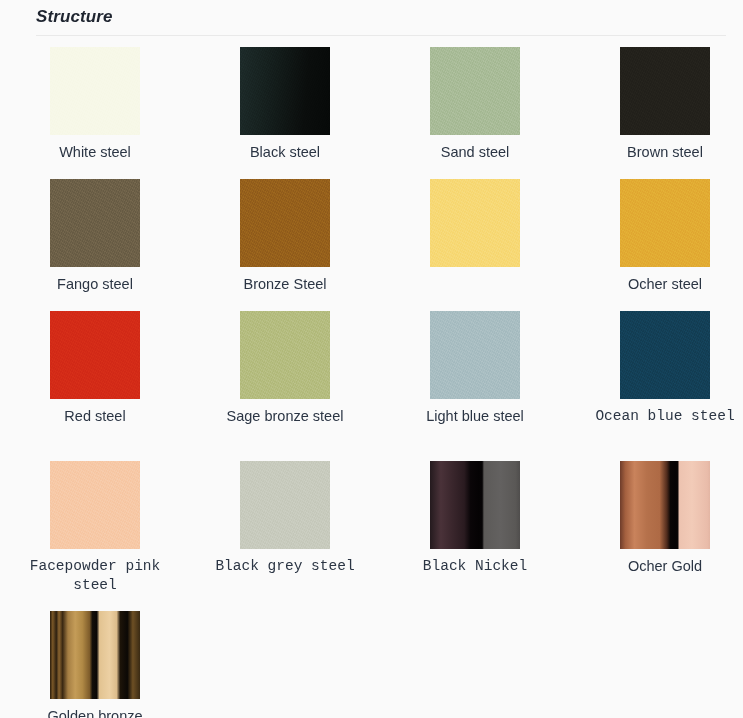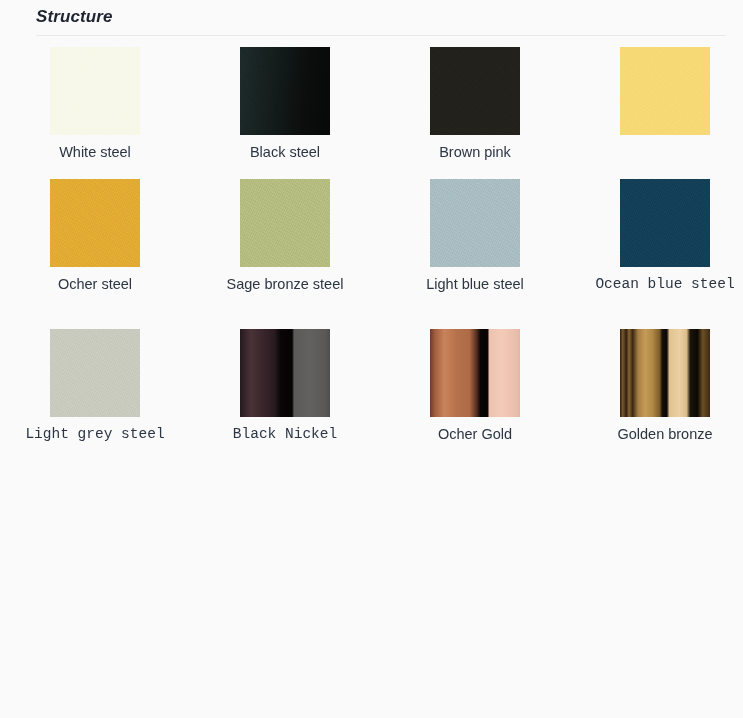--- a/index.html
+++ b/index.html
@@ -111,45 +111,65 @@
   <div class="swatch-grid" id="swatch-grid">
       <div class="swatch-cell">
         <div class="swatch-chip matte" style="background: rgb(247, 248, 232);"></div>
         <div class="swatch-label">White steel</div>
       </div>
       <div class="swatch-cell">
         <div class="swatch-chip matte" style="background: linear-gradient(95deg, rgb(29, 43, 42) 0%, rgb(22, 33, 31) 28%, rgb(10, 13, 12) 72%, rgb(6, 9, 8) 100%);"></div>
         <div class="swatch-label">Black steel</div>
       </div>
       <div class="swatch-cell">
+        <div class="swatch-chip matte" style="background: rgb(169, 188, 152);"></div>
+        <div class="swatch-label">Sand steel</div>
+      </div>
+      <div class="swatch-cell">
         <div class="swatch-chip matte" style="background: rgb(35, 33, 27);"></div>
-        <div class="swatch-label">Brown pink</div>
+        <div class="swatch-label">Brown steel</div>
+      </div>
+      <div class="swatch-cell">
+        <div class="swatch-chip matte" style="background: rgb(109, 96, 72);"></div>
+        <div class="swatch-label">Fango steel</div>
+      </div>
+      <div class="swatch-cell">
+        <div class="swatch-chip matte" style="background: rgb(150, 96, 27);"></div>
+        <div class="swatch-label">Bronze Steel</div>
       </div>
       <div class="swatch-cell">
         <div class="swatch-chip matte" style="background: rgb(247, 217, 118);"></div>
       </div>
       <div class="swatch-cell">
         <div class="swatch-chip matte" style="background: rgb(226, 172, 51);"></div>
         <div class="swatch-label">Ocher steel</div>
+      </div>
+      <div class="swatch-cell">
+        <div class="swatch-chip matte" style="background: rgb(212, 43, 23);"></div>
+        <div class="swatch-label">Red steel</div>
       </div>
       <div class="swatch-cell">
         <div class="swatch-chip matte" style="background: rgb(181, 189, 128);"></div>
         <div class="swatch-label">Sage bronze steel</div>
       </div>
       <div class="swatch-cell">
         <div class="swatch-chip matte" style="background: rgb(169, 190, 194);"></div>
         <div class="swatch-label">Light blue steel</div>
       </div>
       <div class="swatch-cell tall">
         <div class="swatch-chip matte" style="background: rgb(19, 64, 87);"></div>
         <div class="swatch-label">Ocean blue steel</div>
       </div>
       <div class="swatch-cell tall">
+        <div class="swatch-chip matte" style="background: rgb(247, 201, 167);"></div>
+        <div class="swatch-label">Facepowder pink steel</div>
+      </div>
+      <div class="swatch-cell tall">
         <div class="swatch-chip matte" style="background: rgb(200, 203, 190);"></div>
-        <div class="swatch-label">Light grey steel</div>
+        <div class="swatch-label">Black grey steel</div>
       </div>
       <div class="swatch-cell tall">
         <div class="swatch-chip" style="background: linear-gradient(90deg, rgb(36, 26, 30) 0%, rgb(74, 50, 57) 12%, rgb(59, 39, 45) 24%, rgb(42, 27, 32) 38%, rgb(10, 6, 8) 45%, rgb(5, 3, 4) 54%, rgb(6, 4, 5) 58%, rgb(92, 90, 88) 60%, rgb(99, 97, 96) 78%, rgb(90, 88, 86) 95%, rgb(79, 77, 76) 100%);"></div>
         <div class="swatch-label">Black Nickel</div>
       </div>
       <div class="swatch-cell">
         <div class="swatch-chip" style="background: linear-gradient(90deg, rgb(110, 60, 42) 0%, rgb(164, 96, 63) 6%, rgb(201, 131, 92) 16%, rgb(181, 113, 75) 30%, rgb(174, 106, 69) 44%, rgb(81, 44, 29) 52%, rgb(10, 6, 5) 56%, rgb(6, 3, 3) 62%, rgb(10, 6, 5) 64%, rgb(237, 195, 176) 66%, rgb(242, 203, 184) 80%, rgb(233, 188, 170) 97%, rgb(227, 181, 163) 100%);"></div>
         <div class="swatch-label">Ocher Gold</div>
       </div>
       <div class="swatch-cell">

